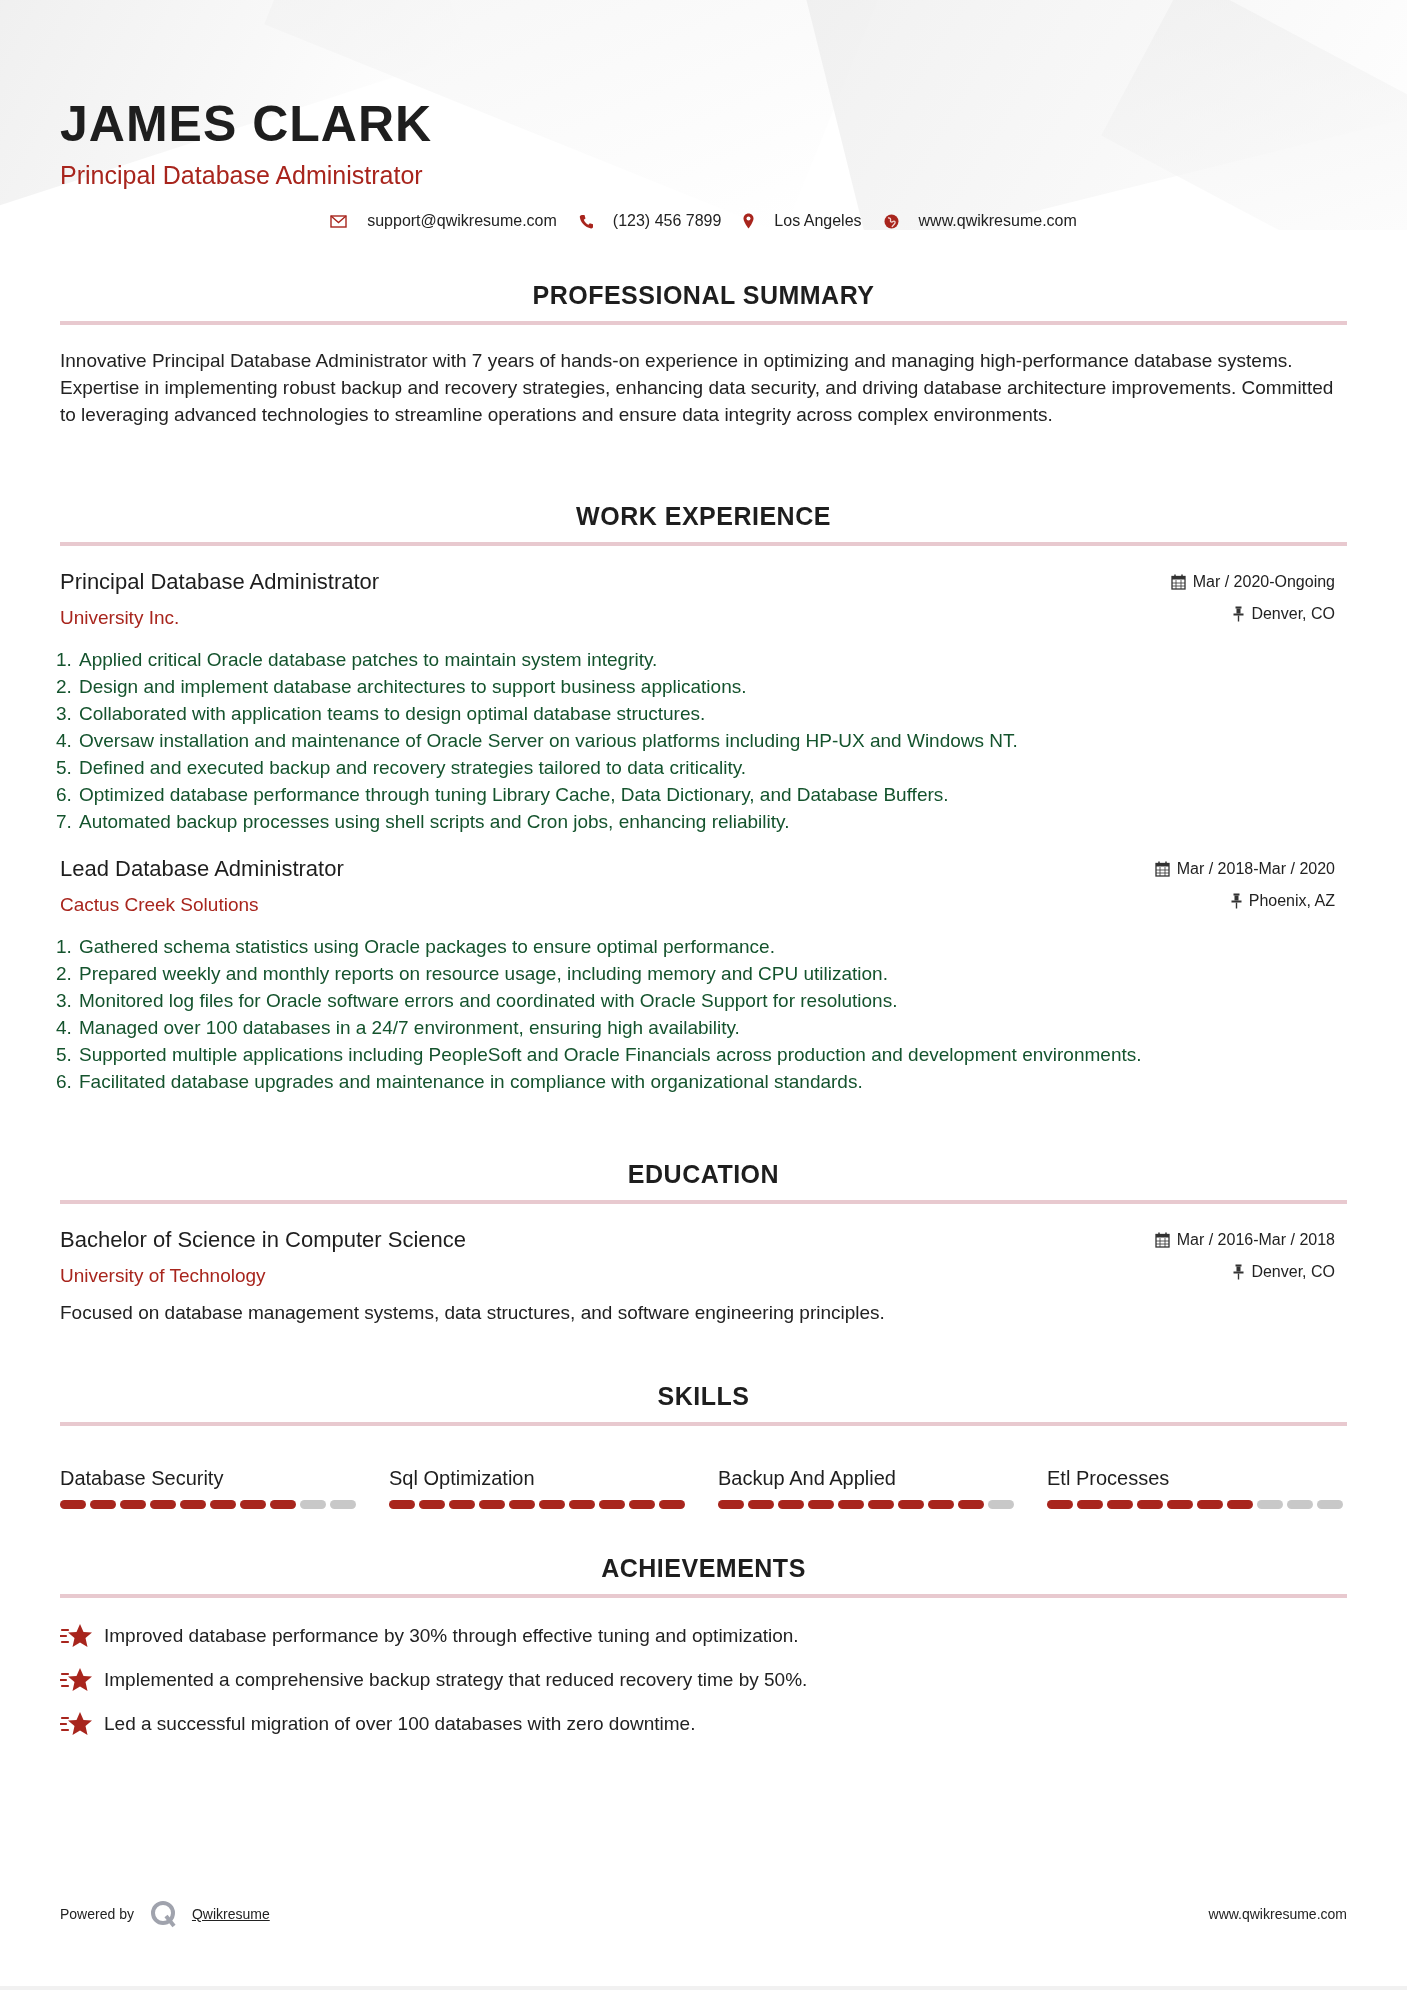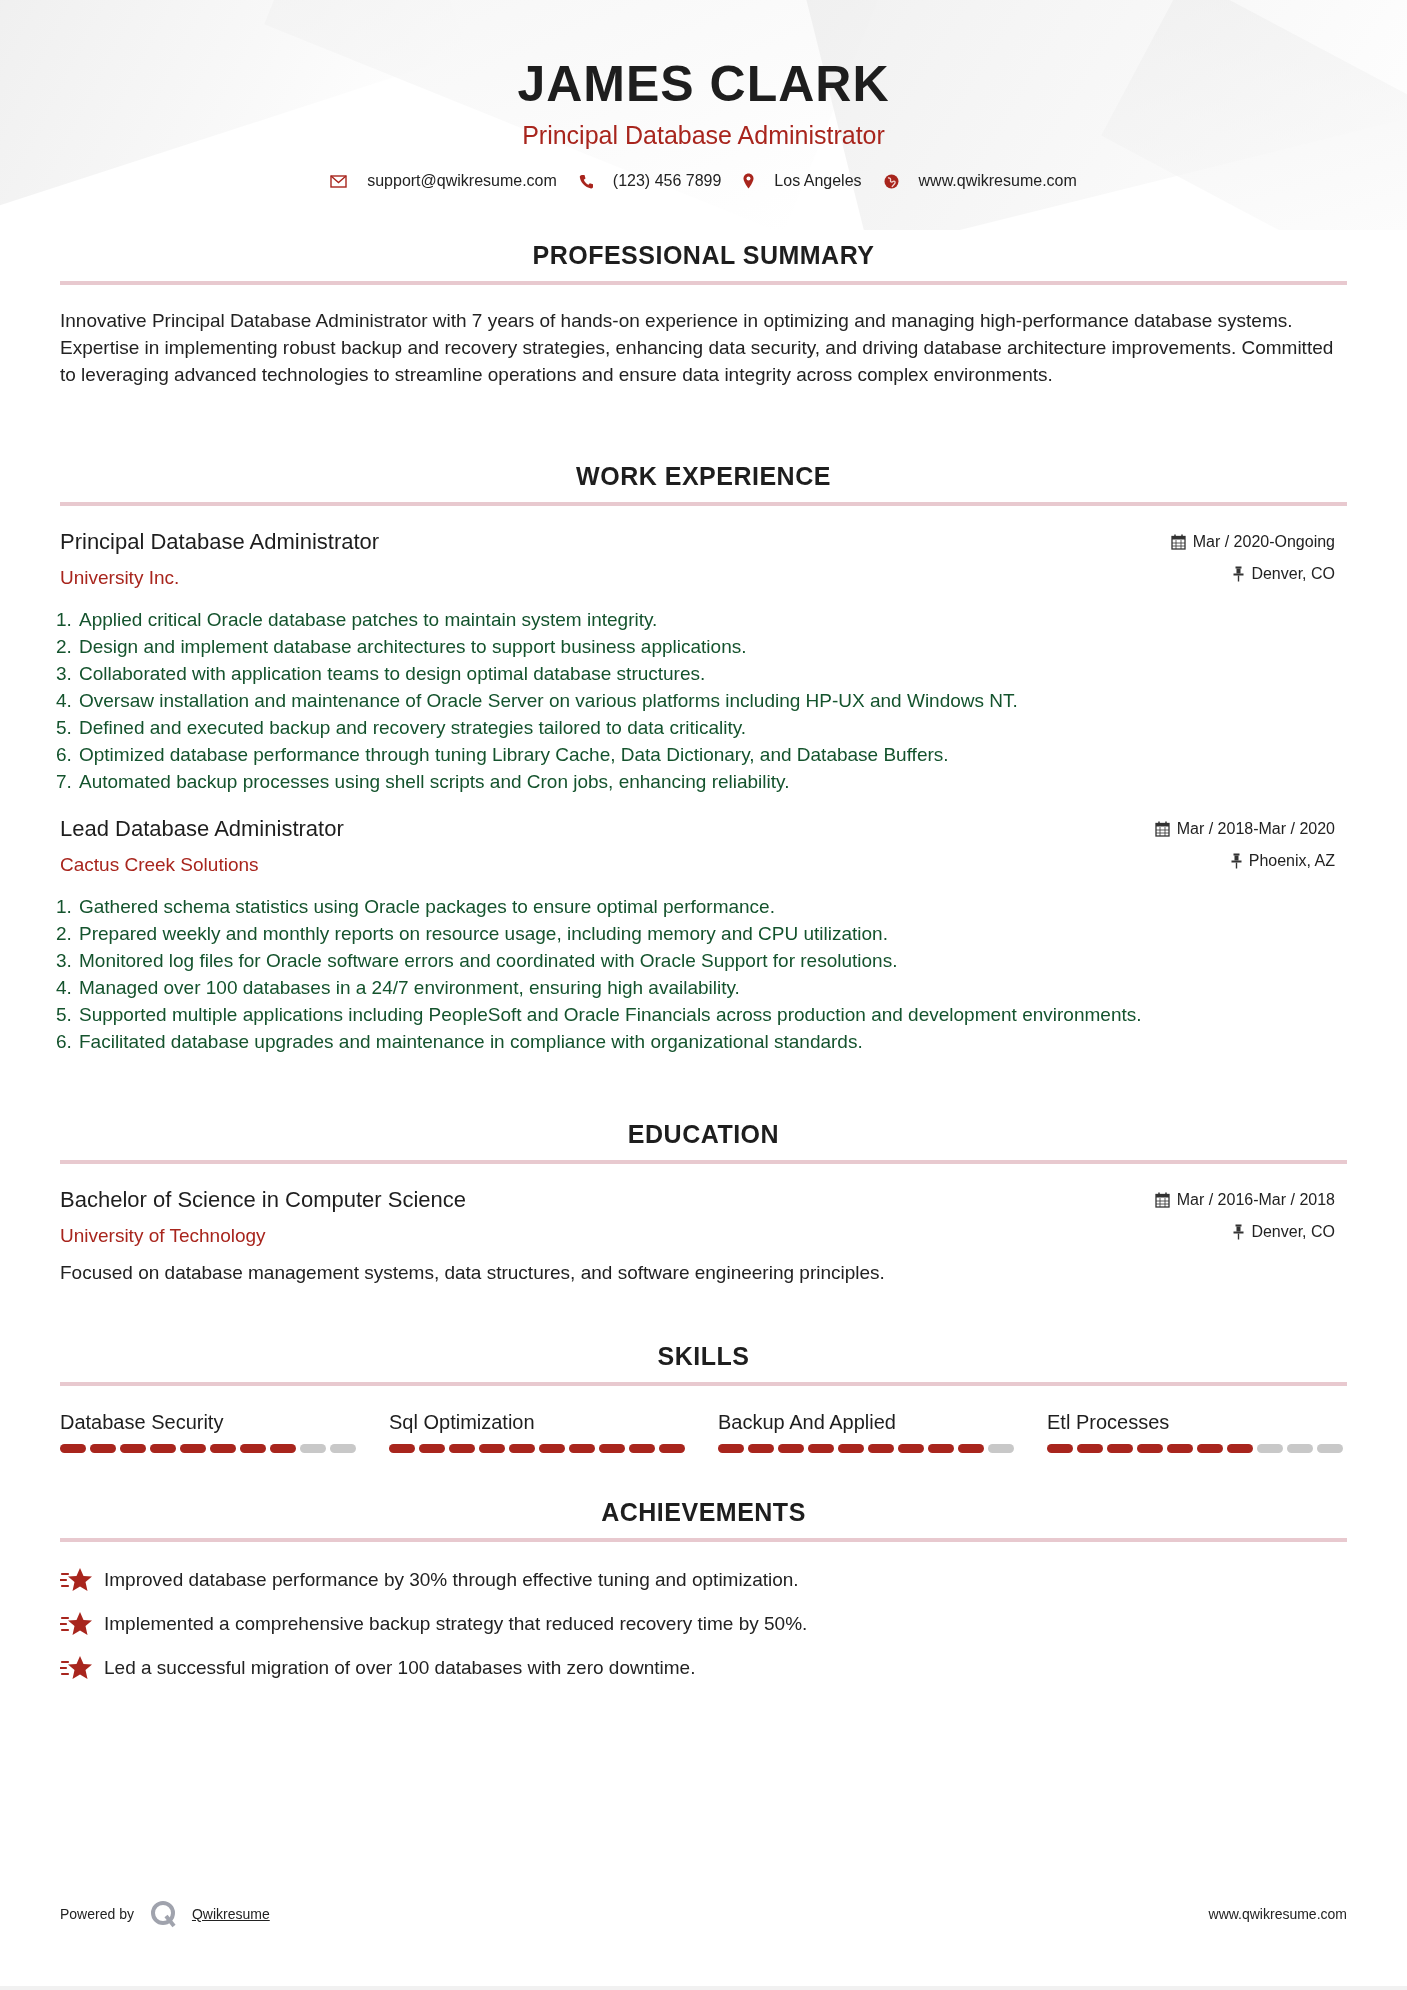--- a/index.html
+++ b/index.html
@@ -4,40 +4,40 @@
 <style>
   html, body { margin: 0; padding: 0; }
   body {
     width: 1407px; height: 1990px; position: relative; overflow: hidden;
     background: #ffffff; color: #222;
     font-family: "Liberation Sans", "DejaVu Sans", sans-serif;
   }
   .bg-shape { position: absolute; top: 0; left: 0; width: 1407px; height: 230px; overflow: hidden; z-index: 0; }
   .bg-shape .poly { position: absolute; background: linear-gradient(135deg, #ececec 0%, #f7f7f7 60%, rgba(255,255,255,0) 100%); }
   .page { position: absolute; left: 60px; width: 1287px; top: 0; z-index: 1; }
-  .header { text-align: center; padding-top: 56px; }
+  .header { padding-top: 96px; }
   .name { font-size: 50px; font-weight: bold; letter-spacing: 1px; color: #1e1e1e; line-height: 56px; }
   .role { font-size: 25px; color: #a8251d; margin-top: 8px; line-height: 30px; }
   .contacts { display: flex; justify-content: center; align-items: center; margin-top: 22px; font-size: 16px; color: #222; }
   .contact { display: flex; align-items: center; margin: 0 11px; }
   .contact svg { margin-right: 20px; }
   .section-title { text-align: center; font-size: 25px; font-weight: bold; color: #1e1e1e; letter-spacing: 0.5px; line-height: 30px; }
   .rule { height: 4px; background: #e8c9cf; margin-top: 11px; }
   .summary { font-size: 19px; line-height: 27px; color: #222; margin-top: 22px; }
   .job { position: relative; }
   .job-title { font-size: 22px; color: #1e1e1e; line-height: 28px; }
   .company { font-size: 19px; color: #a8251d; margin-top: 10px; line-height: 24px; }
   .meta { position: absolute; right: 12px; text-align: right; font-size: 16px; color: #222; display: flex; align-items: center; justify-content: flex-end; }
   .meta svg { margin-right: 7px; }
   .meta.date { top: 5px; }
   .meta.loc { top: 37px; }
   ol.duties { margin: 16px 0 0 0; padding: 0 0 0 17px; font-size: 19px; line-height: 27px; color: #14532d; }
   ol.duties li { padding-left: 2px; }
   .edu-desc { font-size: 19px; line-height: 24px; margin-top: 13px; color: #222; }
-  .skills { display: flex; justify-content: space-between; margin-top: 24px; }
+  .skills { display: flex; justify-content: space-between; margin-top: 40px; }
   .skill { width: 300px; }
   .skill-name { font-size: 20px; color: #1e1e1e; line-height: 24px; }
   .bar { display: flex; margin-top: 10px; }
   .seg { width: 26px; height: 9px; border-radius: 5px; margin-right: 4px; background: #c8c8c8; }
   .seg.on { background: #a8251d; }
   .ach { display: flex; align-items: center; font-size: 19px; color: #222; height: 44px; }
   .ach svg { margin-right: 10px; flex: none; }
   .footer { position: absolute; left: 60px; width: 1287px; top: 1900px; display: flex; justify-content: space-between; align-items: center; font-size: 14px; color: #222; z-index: 1; }
   .powered { display: flex; align-items: center; }
   .powered .q { margin: 0 14px 0 16px; }

